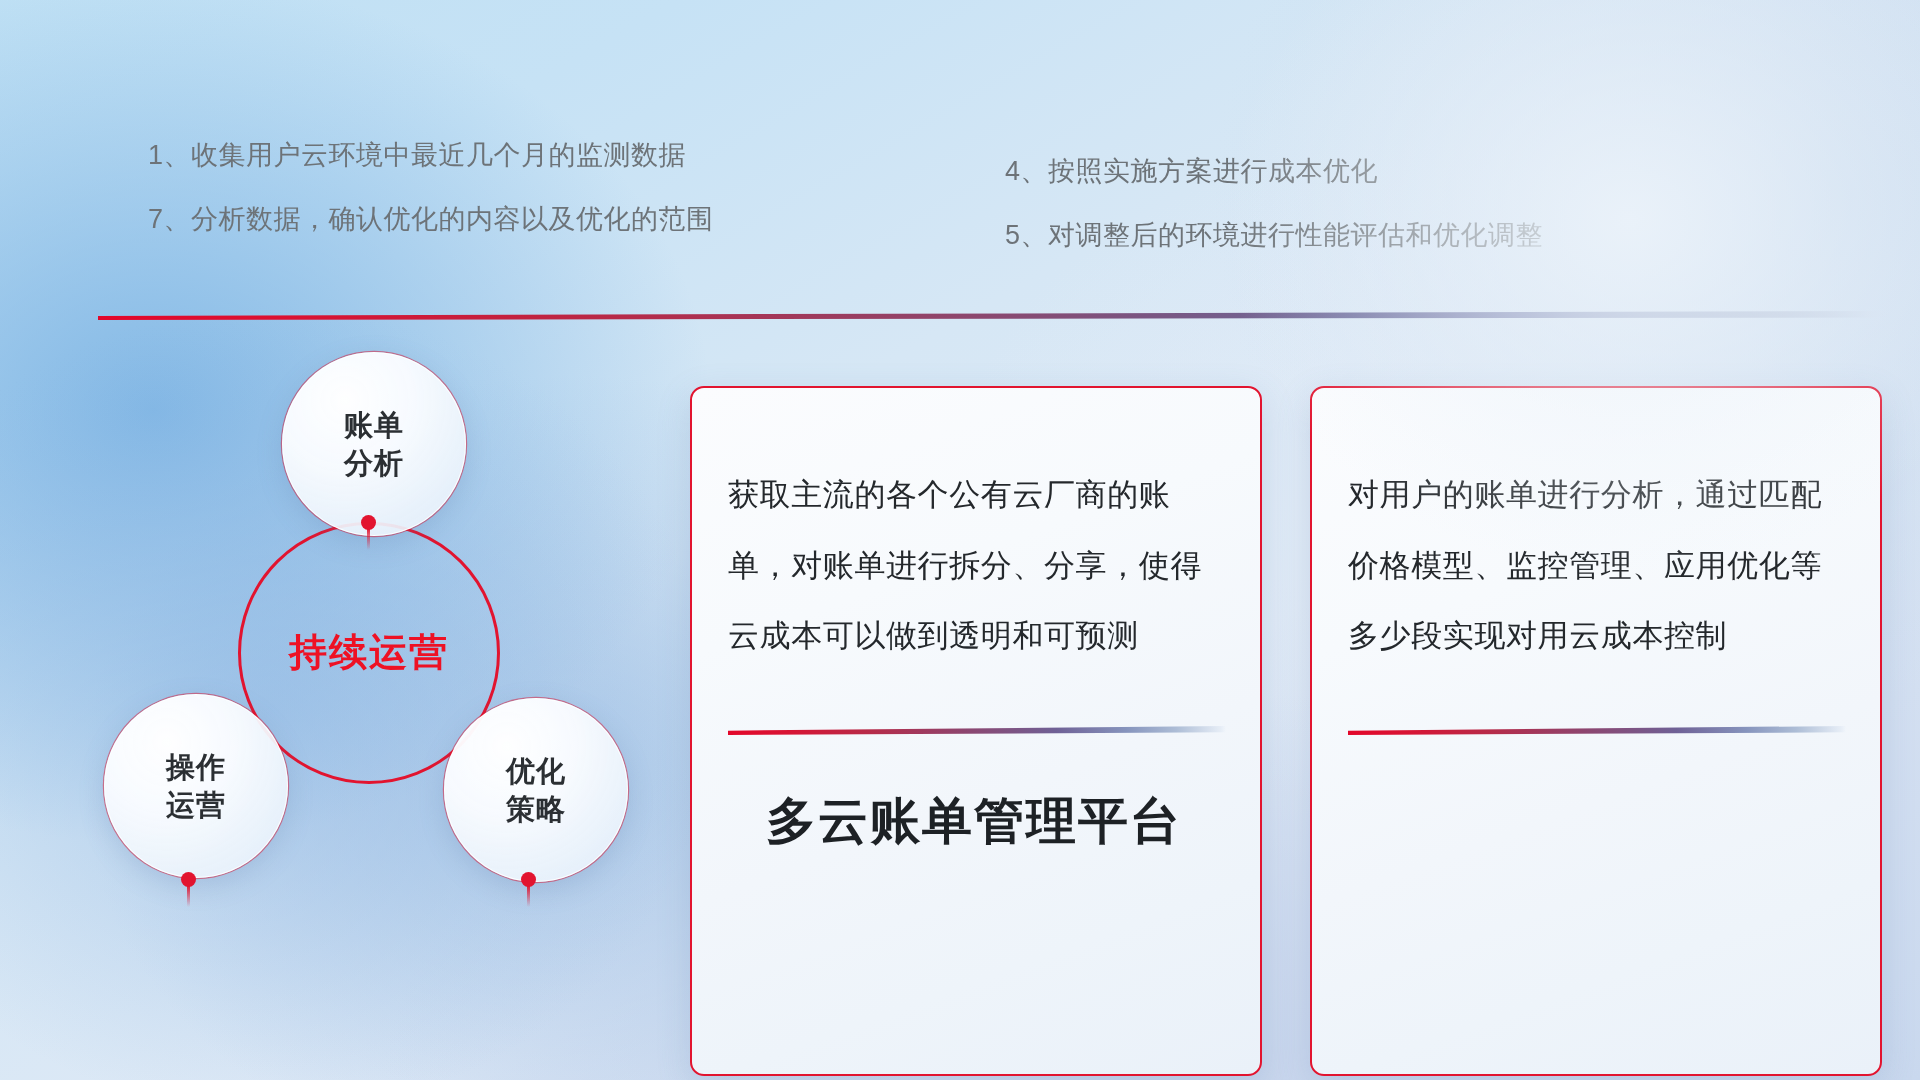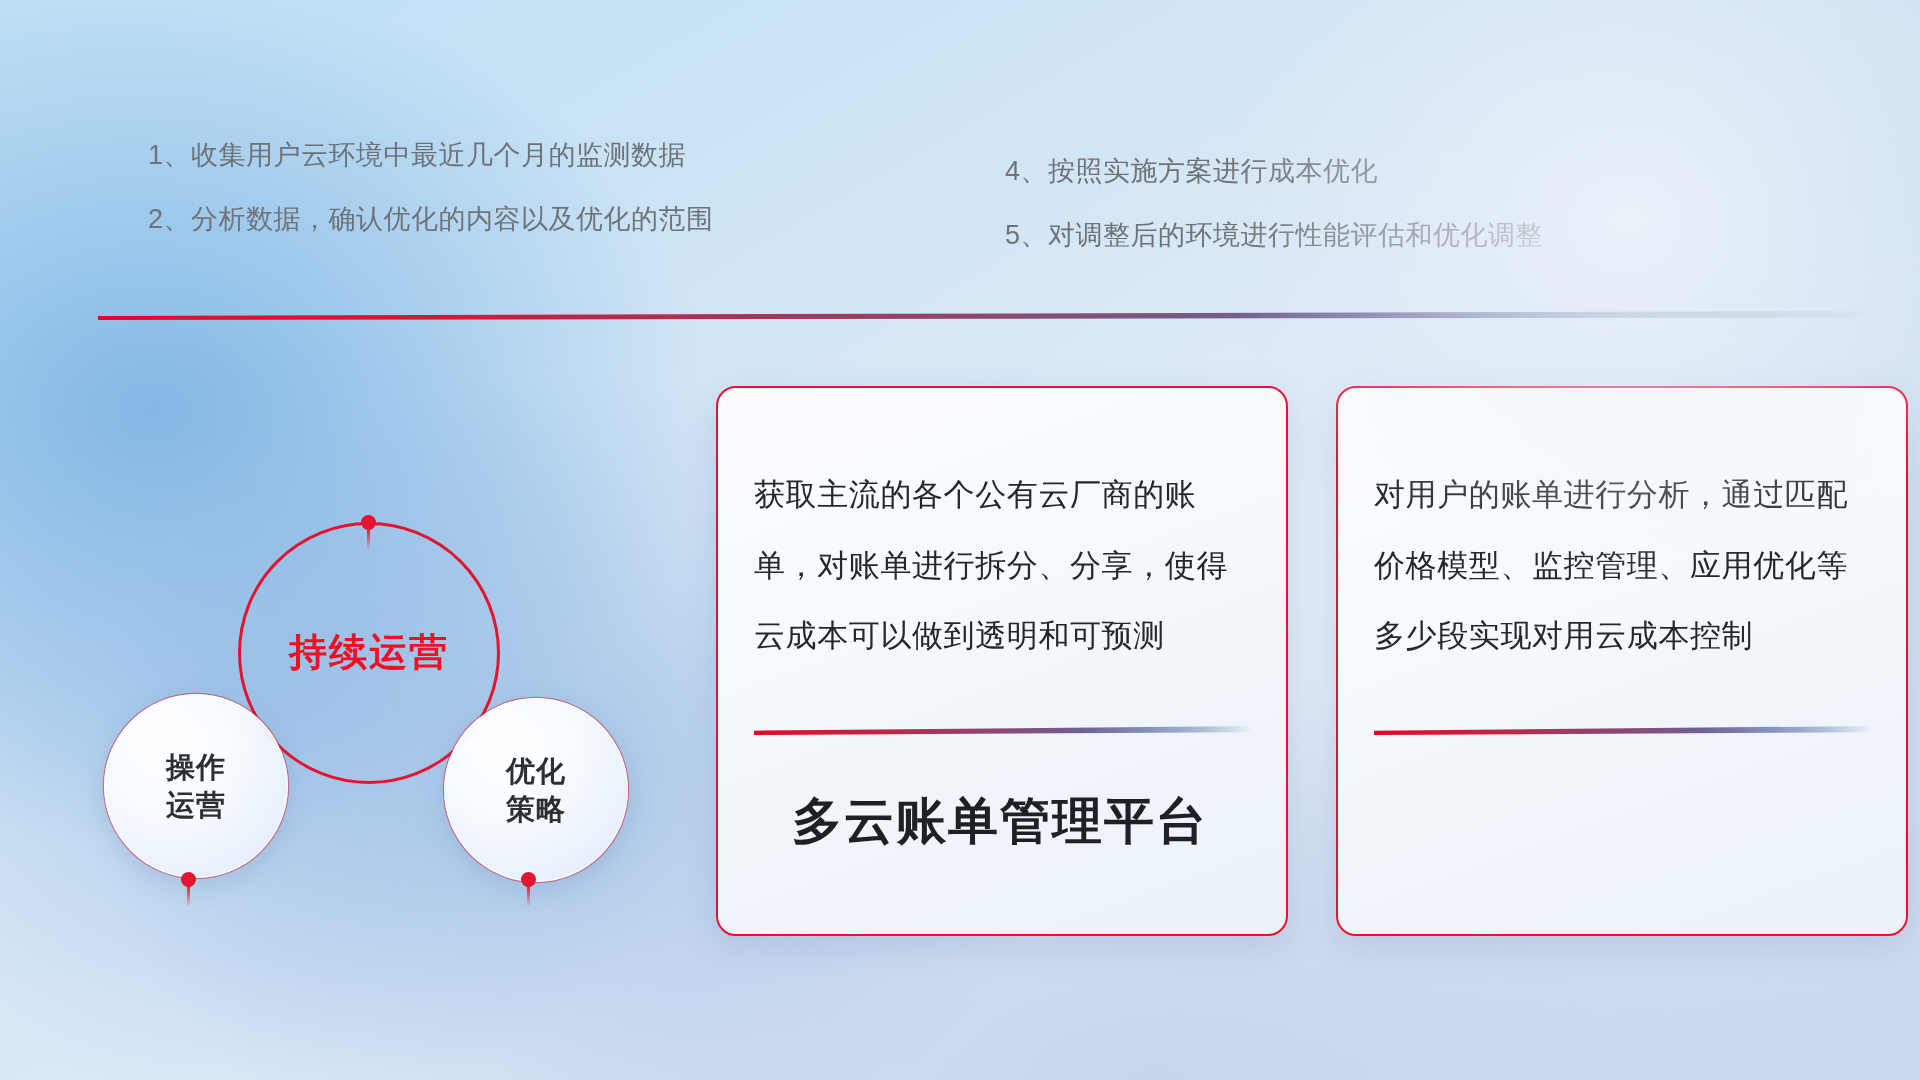--- a/index.html
+++ b/index.html
@@ -149,29 +149,28 @@
   }
   #tail-top   { left: 271px; top: 178px; }
   #tail-left  { left: 91px;  top: 535px; }
   #tail-right { left: 431px; top: 535px; }
 
   
   .card {
     position: absolute;
     top: 386px;
     width: 572px;
-    height: 550px;
-    border-radius: 20px;
+    height: 690px;
+    border-radius: 14px;
     border: 2px solid #e2142f;
     background: linear-gradient(160deg,
         #fbfcfe 0%, #f7fafd 30%, #f2f6fb 58%, #eef4fa 78%, #eaf1f9 100%);
     box-shadow: 0 10px 34px rgba(80,115,165,0.18);
     box-sizing: border-box;
     overflow: hidden;
-    margin-left: 26px;
   }
   #card-left  { left: 690px; }
   #card-right { left: 1310px; }
 
   .card-body {
     position: absolute;
     left: 36px;
     right: 30px;
     top: 72px;
     color: #24282c;
@@ -203,39 +202,43 @@
     white-space: nowrap;
   }
 </style>
 </head>
 <body>
 
 <div id="slide">
 
   <div class="steps steps-left">
     <div class="step-line">1、收集用户云环境中最近几个月的监测数据</div>
-    <div class="step-line">2、分析数据，确认优化的内容以及优化的范围</div>
+    <div class="step-line">7、分析数据，确认优化的内容以及优化的范围</div>
   </div>
 
   <div class="steps steps-right">
     <div class="step-line">4、按照实施方案进行成本优化</div>
     <div class="step-line">5、对调整后的环境进行性能评估和优化调整</div>
   </div>
 
   <div class="divider"></div>
 
   <div id="venn">
 
     <div class="ring"></div>
 
     <div class="center-label">
       <span>持续</span>
       <span>运营</span>
     </div>
 
+    <div class="bubble" id="bubble-top">
+      <span>账单</span>
+      <span>分析</span>
+    </div>
 
     <div class="bubble" id="bubble-left">
       <span>操作</span>
       <span>运营</span>
     </div>
 
     <div class="bubble" id="bubble-right">
       <span>优化</span>
       <span>策略</span>
     </div>

